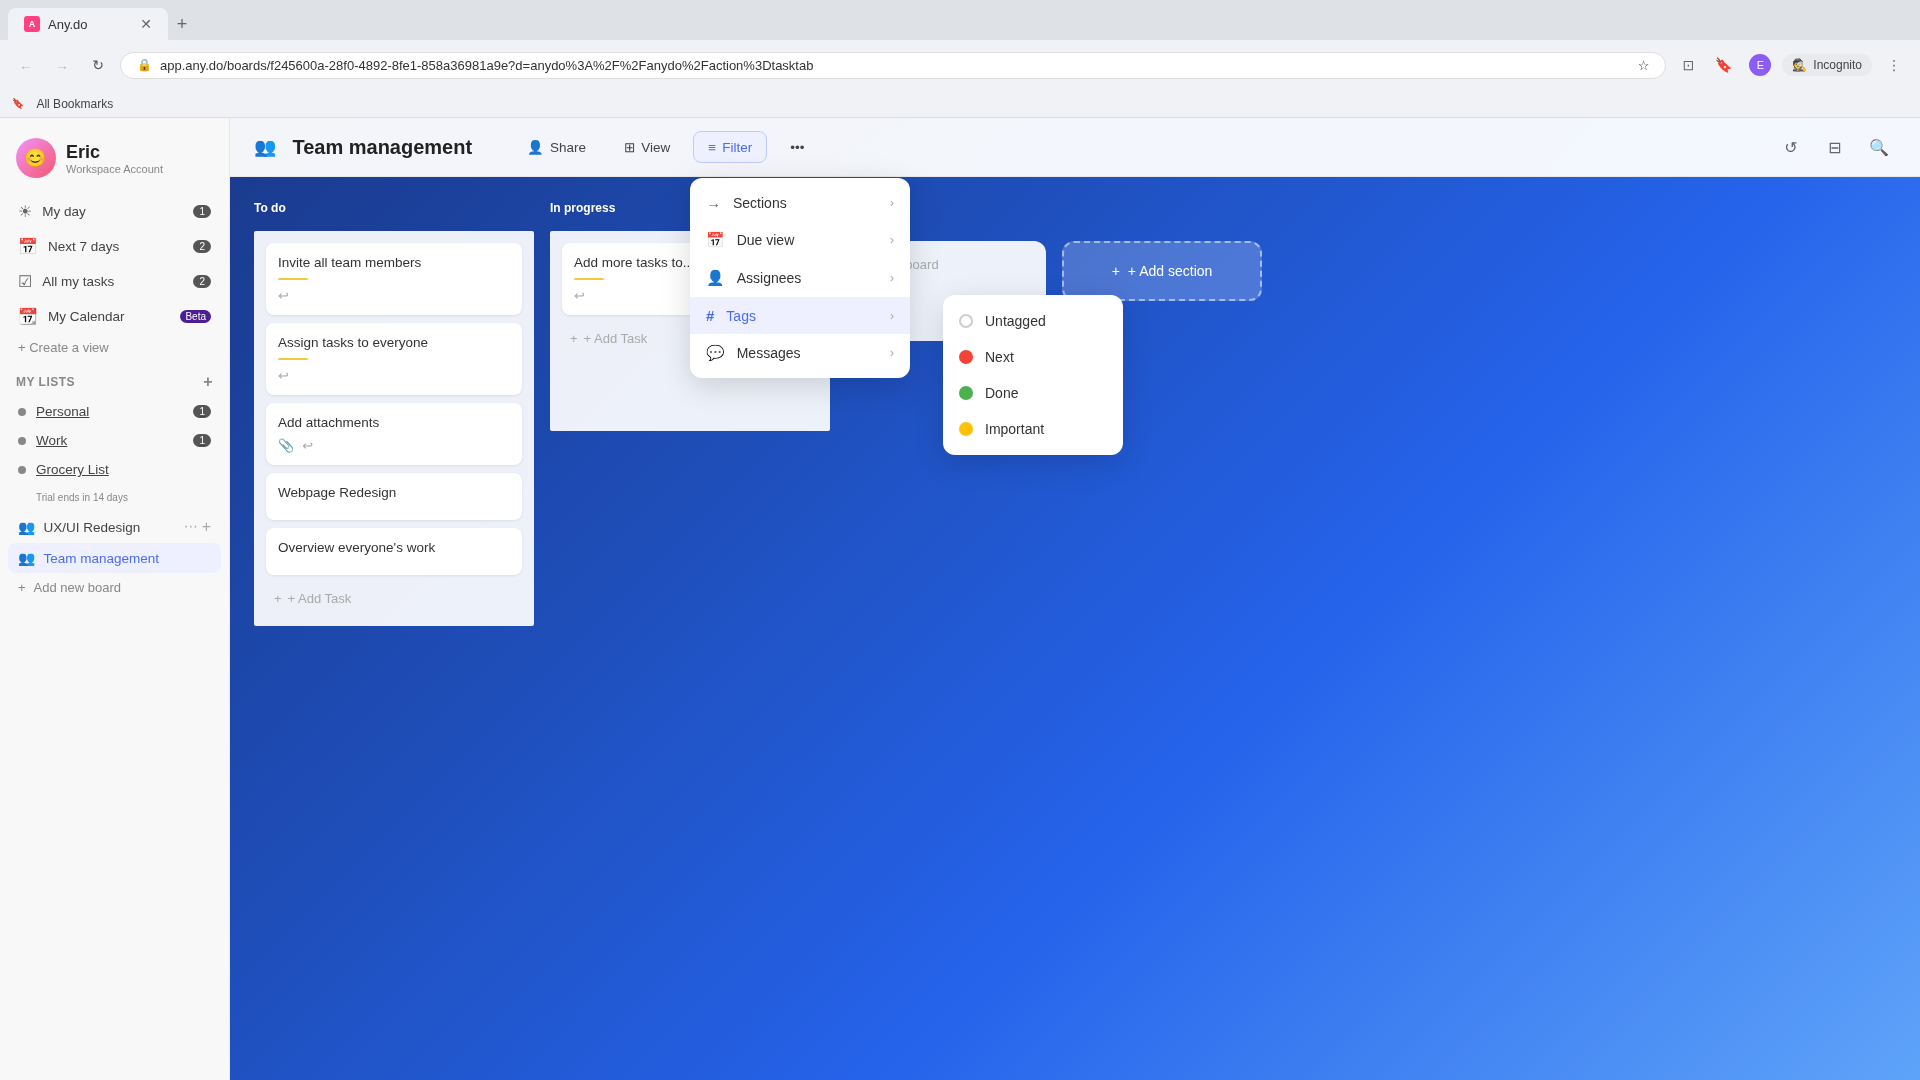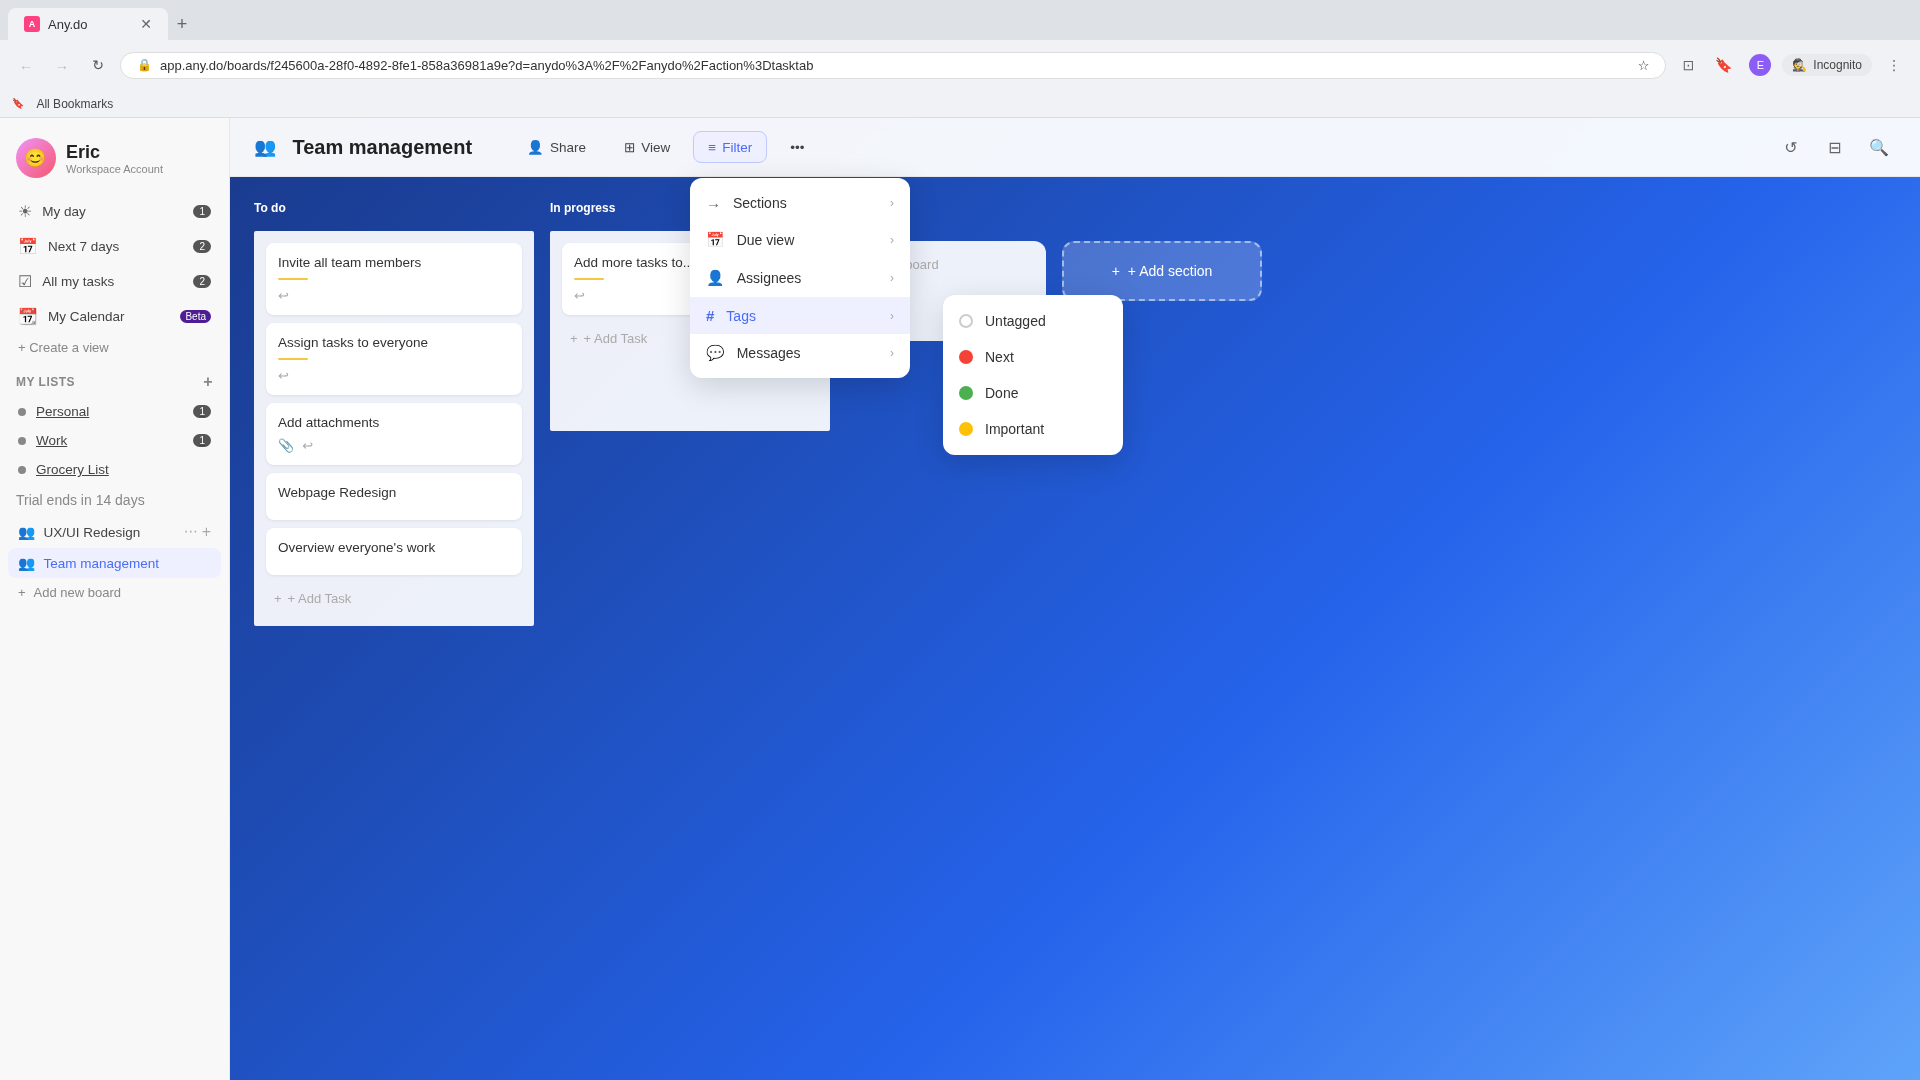--- a/index.html
+++ b/index.html
@@ -34,21 +34,21 @@
     .nav-item { display: flex; align-items: center; gap: 10px; padding: 8px 10px; border-radius: 8px; cursor: pointer; color: #444; font-size: 13.5px; }
     .nav-item .nav-icon { font-size: 16px; color: #666; }
     .badge { background: #555; color: white; border-radius: 10px; font-size: 10px; padding: 1px 6px; margin-left: auto; }
     .badge.beta { background: #4c1d95; padding: 1px 5px; }
     .create-view { display: flex; align-items: center; gap: 8px; padding: 6px 10px; color: #888; font-size: 13px; cursor: pointer; }
     .section-header { display: flex; align-items: center; justify-content: space-between; padding: 12px 16px 6px; font-size: 12px; font-weight: 600; color: #888; text-transform: uppercase; letter-spacing: 0.5px; }
     .section-add { cursor: pointer; color: #888; font-size: 16px; }
     .list-item { display: flex; align-items: center; gap: 10px; padding: 7px 10px; border-radius: 8px; cursor: pointer; color: #444; font-size: 13.5px; margin: 0 8px; text-decoration: underline; }
     .list-dot { width: 8px; height: 8px; border-radius: 50%; background: #888; }
     .list-badge { background: #555; color: white; border-radius: 10px; font-size: 10px; padding: 1px 6px; margin-left: auto; }
-    .trial-notice { padding: 8px 16px; font-size: 14px; color: #888; }
+    .trial-notice { padding: 8px 16px; font-size: 10px; color: #888; margin-left: 20px; }
     .project-section { padding: 0 8px; }
     .project-item { display: flex; align-items: center; gap: 8px; padding: 7px 10px; border-radius: 8px; cursor: pointer; color: #444; font-size: 13.5px; }
     .project-item.active { color: #4a6cf7; background: #eef0ff; }
     .project-icon { font-size: 14px; }
     .project-actions { margin-left: auto; display: flex; gap: 4px; }
     .add-board { display: flex; align-items: center; gap: 8px; padding: 7px 18px; color: #888; font-size: 13px; cursor: pointer; }
 
     
     .main { flex: 1; display: flex; flex-direction: column; background: linear-gradient(135deg, #1a3a8c 0%, #1e4db7 30%, #2563eb 60%, #60a5fa 100%); overflow: hidden; }
 

